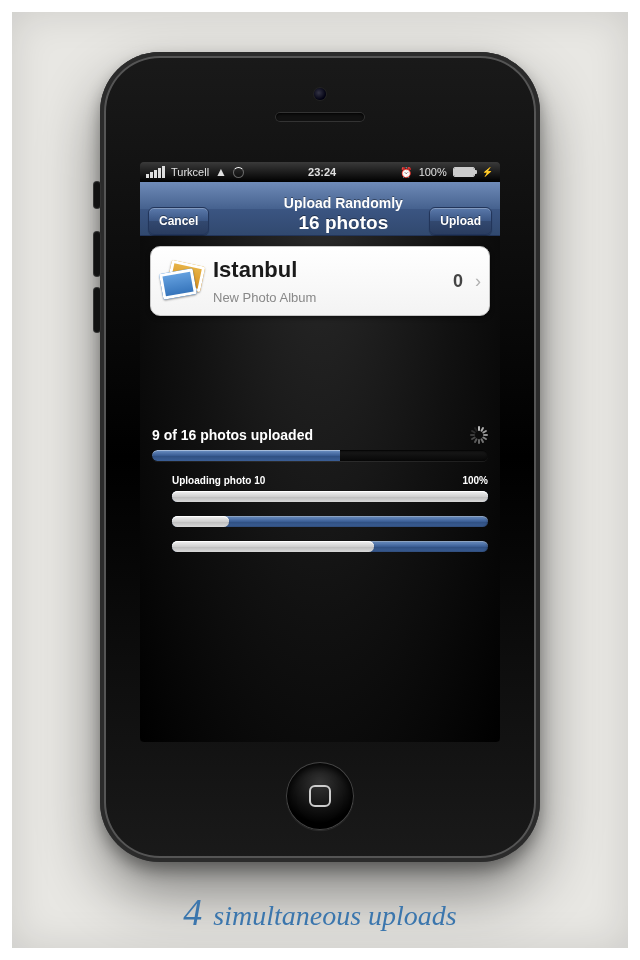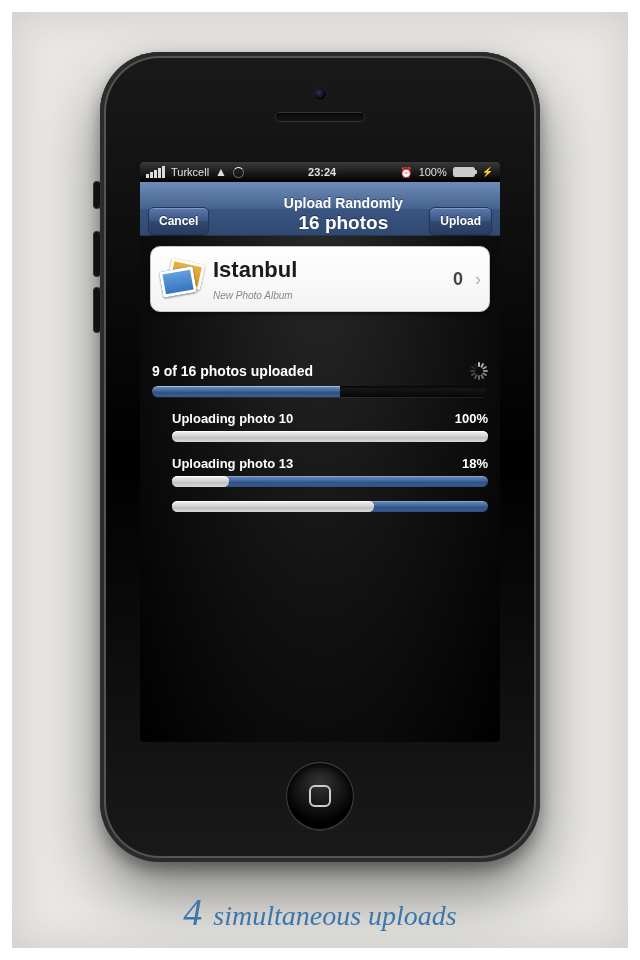--- a/index.html
+++ b/index.html
@@ -127,25 +127,25 @@
     width:44px; height:44px; position:relative; flex-shrink:0;
   }
   .album-icon .ph {
     position:absolute; width:34px; height:26px; border-radius:2px;
     box-shadow:0 1px 2px rgba(0,0,0,0.4), inset 0 0 0 3px #fff;
   }
   .album-icon .ph.a { background:linear-gradient(#e9b84a,#d48a1d); top:4px; left:10px; transform:rotate(12deg);}
   .album-icon .ph.b { background:linear-gradient(#6aa6e4,#2f6eb6); top:12px; left:2px; transform:rotate(-10deg);}
   .album-text { flex:1; }
   .album-text h3 { font-size:22px; font-weight:700; color:#1a1a1a;}
-  .album-text p  { font-size:10px; color:#888; margin-top:7px;font-style:italic;}
+  .album-text p  { font-size:13px; color:#888; margin-top:7px;}
   .album-count { font-size:18px; font-weight:700; color:#444; margin-right:2px;}
   .album-chevron { font-size:18px; color:#b0b0b0; font-weight:300;}
 
-  .progress-block { margin-top:50px; padding:0 2px;}
+  .progress-block { margin-top:110px; padding:0 2px;}
   .overall-row { display:flex; align-items:center; justify-content:space-between; margin-bottom:6px;}
   .overall-row span { color:#fff; font-size:14px; font-weight:700;}
   .spinner {
     width:18px; height:18px; position:relative;
   }
   .spinner i {
     position:absolute; left:50%; top:50%; width:2px; height:5px; background:#bbb;
     border-radius:1px; transform-origin:50% 9px;
   }
   .spinner i:nth-child(1){transform:translate(-50%,-9px) rotate(0deg);opacity:1}
@@ -166,21 +166,21 @@
     background:linear-gradient(#1a1a1a,#070707);
     box-shadow: inset 0 1px 2px #000, 0 1px 0 rgba(255,255,255,0.08);
   }
   .bar .fill {
     height:100%;
     background:linear-gradient(#6f93c6,#3b5e95 50%,#2f4f80 51%,#3b5e95);
     box-shadow: inset 0 1px 0 rgba(255,255,255,0.4);
     border-radius:6px 0 0 6px;
   }
   .upload-row { margin-top:14px; padding-left:20px;}
-  .upload-row .lbl { display:flex; justify-content:space-between; color:#fff; font-size:13px; font-weight:700; margin-bottom:5px;}
+  .upload-row .lbl { display:flex; justify-content:space-between; color:#fff; font-size:10px; font-weight:700; margin-bottom:5px;}
   .upload-row .track {
     position:relative; height:11px; border-radius:6px;
     background:linear-gradient(#6f93c6,#3b5e95 50%,#2f4f80 51%,#3b5e95);
     box-shadow: inset 0 1px 0 rgba(255,255,255,0.3), inset 0 0 2px rgba(0,0,0,0.5);
   }
   .upload-row .track .knob {
     position:absolute; left:0; top:0; height:100%;
     background:linear-gradient(#f2f2f2,#d0d0d0 50%,#bcbcbc 51%,#d8d8d8);
     border-radius:6px;
     box-shadow: inset 0 1px 0 #fff, 0 0 1px rgba(0,0,0,0.4);
@@ -280,24 +280,20 @@
             <div class="upload-row">
               <div class="lbl">
                 <span>Uploading photo 10</span>
                 <span>100%</span>
               </div>
               <div class="track">
                 <div class="knob" style="width:100%"></div>
               </div>
             </div>
             <div class="upload-row">
-              <div class="lbl">
-                <span>Uploading photo 13</span>
-                <span>18%</span>
-              </div>
               <div class="track">
                 <div class="knob" style="width:18%"></div>
               </div>
             </div>
             <div class="upload-row">
               <div class="track">
                 <div class="knob" style="width:64%"></div>
               </div>
             </div>
           </div>

